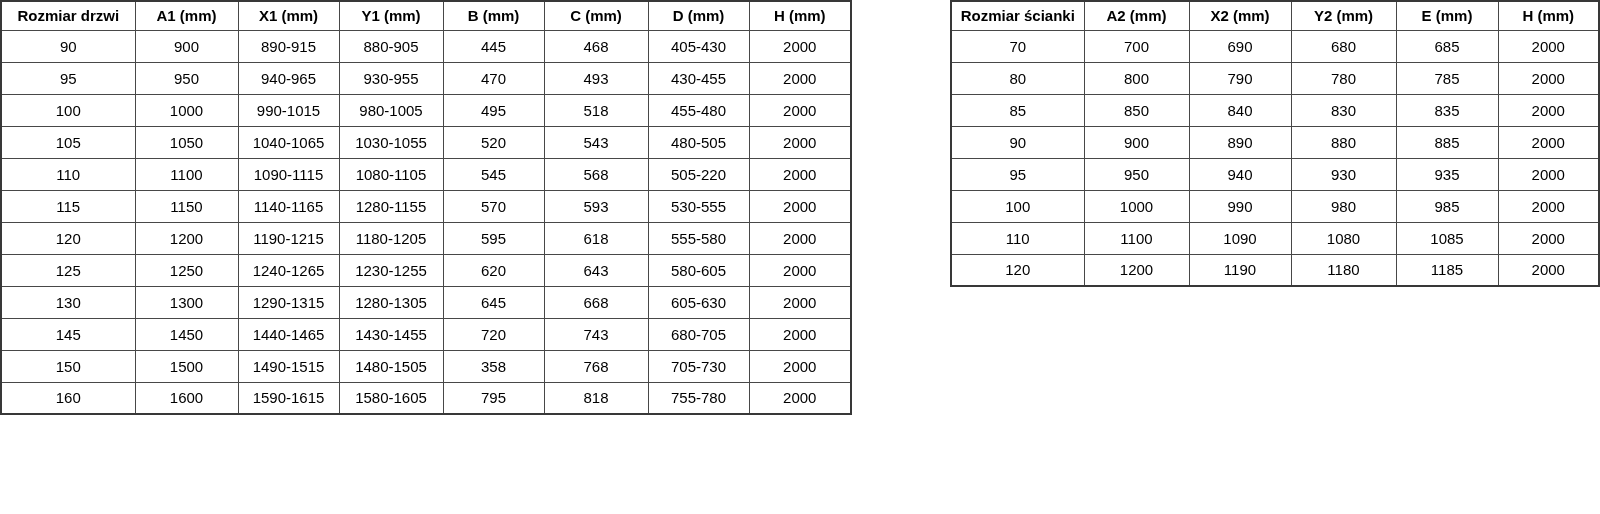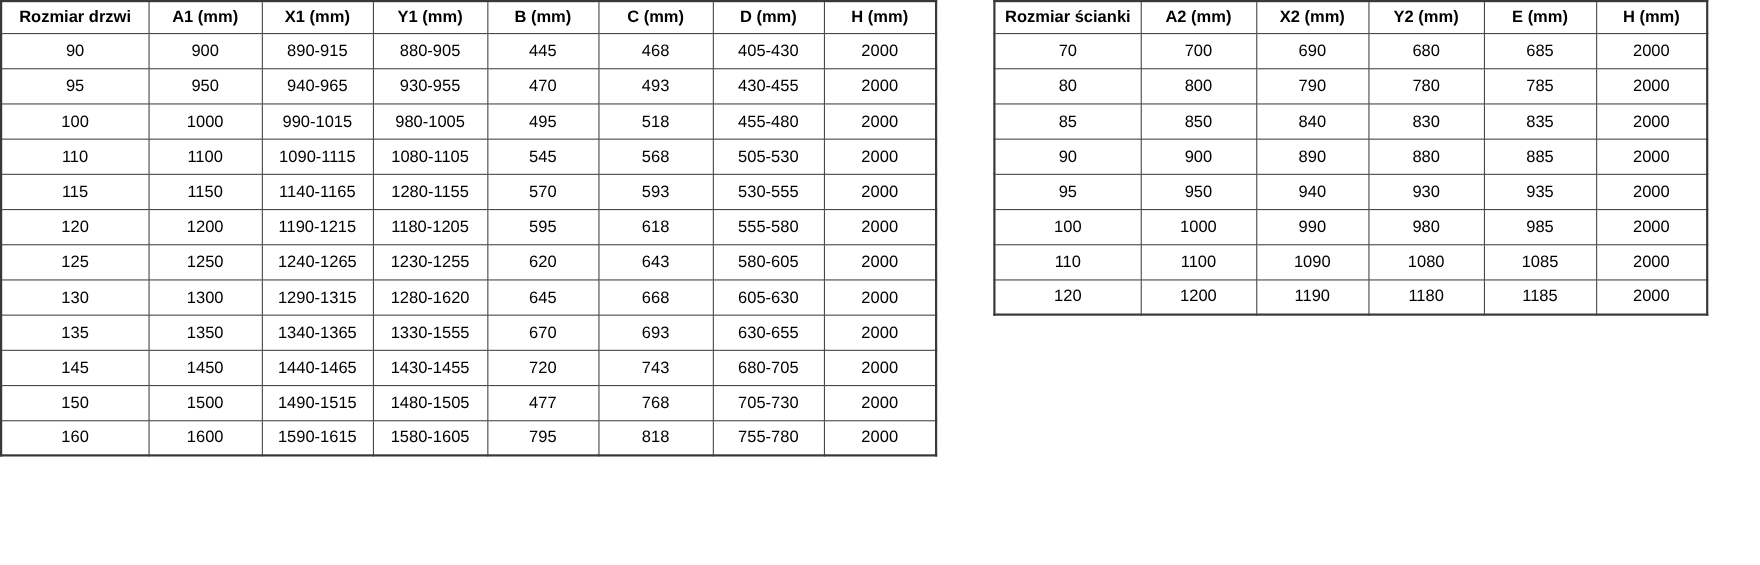--- a/index.html
+++ b/index.html
@@ -33,21 +33,21 @@
     color: #000000;
     white-space: nowrap;
     overflow: hidden;
   }
   table.spec-table th {
     font-weight: bold;
   }
   table.spec-table thead tr { height: 29px; }
   table.spec-table tbody tr { height: 32px; }
   #door-table  { left: 0px; }
-  #wall-table  { left: 903px; }
+  #wall-table  { left: 950px; }
 </style>
 </head>
 <body>
 
 <div class="stage">
 
   <table id="door-table" class="spec-table">
       <colgroup>
         <col style="width: 134px;">
         <col style="width: 103px;">
@@ -95,27 +95,37 @@
           <td>100</td>
           <td>1000</td>
           <td>990-1015</td>
           <td>980-1005</td>
           <td>495</td>
           <td>518</td>
           <td>455-480</td>
           <td>2000</td>
         </tr>
         <tr>
+          <td>105</td>
+          <td>1050</td>
+          <td>1040-1065</td>
+          <td>1030-1055</td>
+          <td>520</td>
+          <td>543</td>
+          <td>480-505</td>
+          <td>2000</td>
+        </tr>
+        <tr>
           <td>110</td>
           <td>1100</td>
           <td>1090-1115</td>
           <td>1080-1105</td>
           <td>545</td>
           <td>568</td>
-          <td>505-530</td>
+          <td>505-220</td>
           <td>2000</td>
         </tr>
         <tr>
           <td>115</td>
           <td>1150</td>
           <td>1140-1165</td>
           <td>1280-1155</td>
           <td>570</td>
           <td>593</td>
           <td>530-555</td>
@@ -138,52 +148,42 @@
           <td>1230-1255</td>
           <td>620</td>
           <td>643</td>
           <td>580-605</td>
           <td>2000</td>
         </tr>
         <tr>
           <td>130</td>
           <td>1300</td>
           <td>1290-1315</td>
-          <td>1280-1620</td>
+          <td>1280-1305</td>
           <td>645</td>
           <td>668</td>
           <td>605-630</td>
-          <td>2000</td>
-        </tr>
-        <tr>
-          <td>135</td>
-          <td>1350</td>
-          <td>1340-1365</td>
-          <td>1330-1555</td>
-          <td>670</td>
-          <td>693</td>
-          <td>630-655</td>
           <td>2000</td>
         </tr>
         <tr>
           <td>145</td>
           <td>1450</td>
           <td>1440-1465</td>
           <td>1430-1455</td>
           <td>720</td>
           <td>743</td>
           <td>680-705</td>
           <td>2000</td>
         </tr>
         <tr>
           <td>150</td>
           <td>1500</td>
           <td>1490-1515</td>
           <td>1480-1505</td>
-          <td>477</td>
+          <td>358</td>
           <td>768</td>
           <td>705-730</td>
           <td>2000</td>
         </tr>
         <tr>
           <td>160</td>
           <td>1600</td>
           <td>1590-1615</td>
           <td>1580-1605</td>
           <td>795</td>

